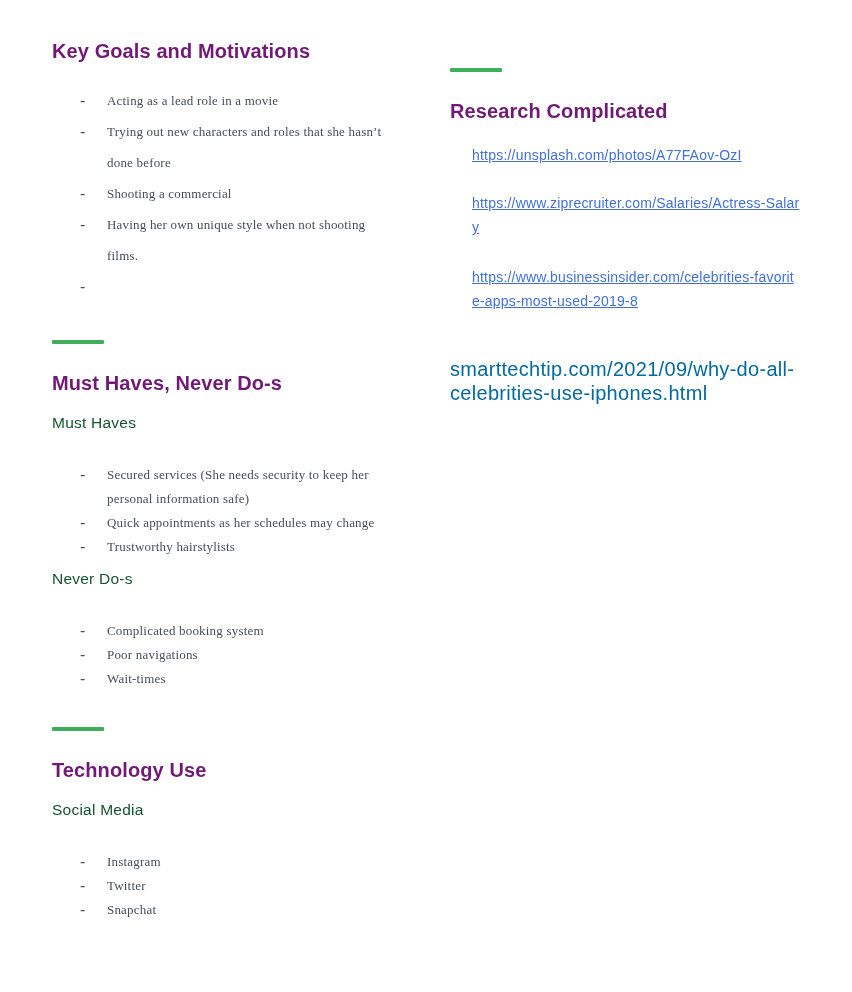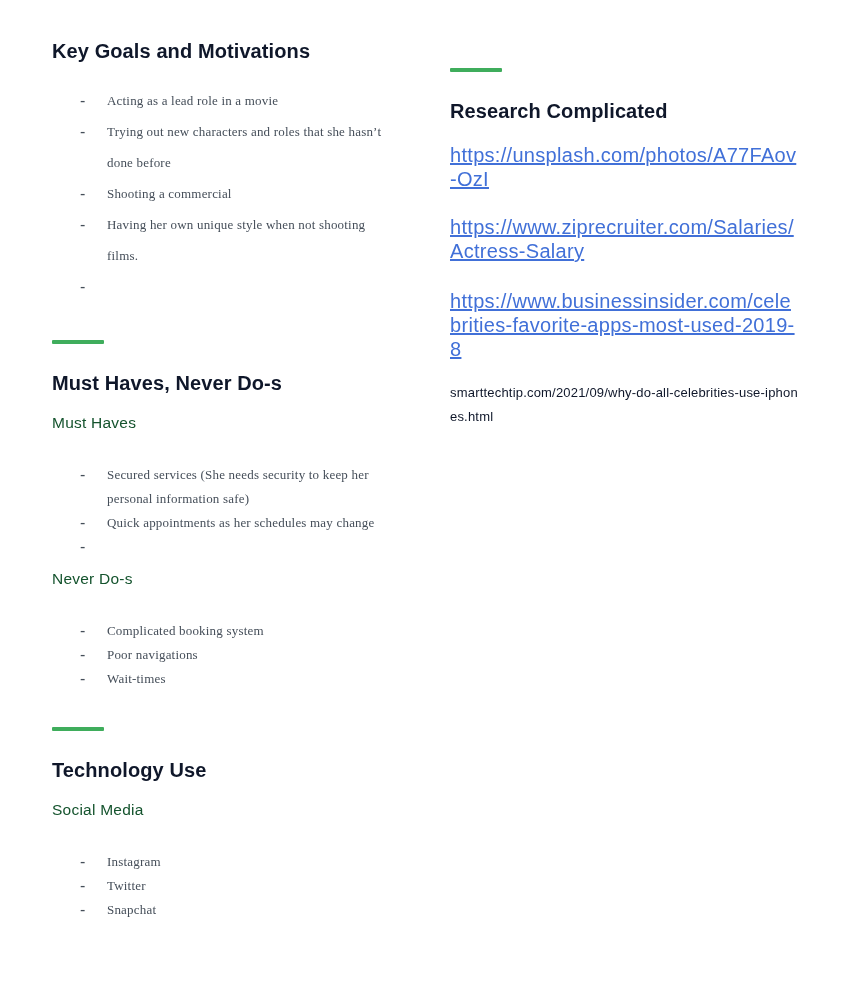--- a/index.html
+++ b/index.html
@@ -11,21 +11,21 @@
     font-family: "Liberation Sans", "DejaVu Sans", sans-serif;
     color: #454e59;
     overflow: hidden;
     display: flex;
   }
   .col { box-sizing: border-box; }
   .col.left  { width: 398px; margin-left: 52px; }
   .col.right { width: 350px; margin-left: 0px;  }
 
   h2.section-title {
-    color: #0f172a;
+    color: #701a75;
     font-size: 20px;
     line-height: 31px;
     font-weight: bold;
     margin: 0;
     letter-spacing: 0.1px;
   }
   .goals-title   { margin-top: 36px !important; }
   .stats-title   { margin-top: 30px !important; }
 
   .divider {
@@ -66,34 +66,35 @@
     flex: none;
     font-size: 13px;
     letter-spacing: 0.015em;
     font-family: Liberation Serif, serif;
   }
 
   .ref-link {
     display: block;
     color: #4170d8;
     text-decoration: underline;
-    font-size: 20px;
+    font-size: 14px;
     line-height: 24px;
     word-break: break-all;
     letter-spacing: 0.015em;
     cursor: pointer;
+    margin-left: 22px;
   }
   .ref-link.l1 { margin-top: 16px; }
   .ref-link.l2 { margin-top: 24px; }
   .ref-link.l3 { margin-top: 26px; }
   .ref-plain {
-    margin: 20px 0 0 0;
-    font-size: 13px;
+    margin: 44px 0 0 0;
+    font-size: 20px;
     line-height: 24px;
-    color: #0f172a;
+    color: #0369a1;
     word-break: break-all;
     letter-spacing: 0.015em;
   }
 </style>
 </head>
 <body>
 
 <div class="page">
 
   <div class="col left">
@@ -132,20 +133,21 @@
       <div class="li">
         <span class="dash">-</span>
         <span class="li-text">Secured services (She needs security to keep her personal information safe)</span>
       </div>
       <div class="li">
         <span class="dash">-</span>
         <span class="li-text">Quick appointments as her schedules may change</span>
       </div>
       <div class="li">
         <span class="dash">-</span>
+        <span class="li-text">Trustworthy hairstylists</span>
       </div>
     </div>
 
     <p class="subhead spaced">Never Do-s</p>
 
     <div class="list tight">
       <div class="li">
         <span class="dash">-</span>
         <span class="li-text">Complicated booking system</span>
       </div>

